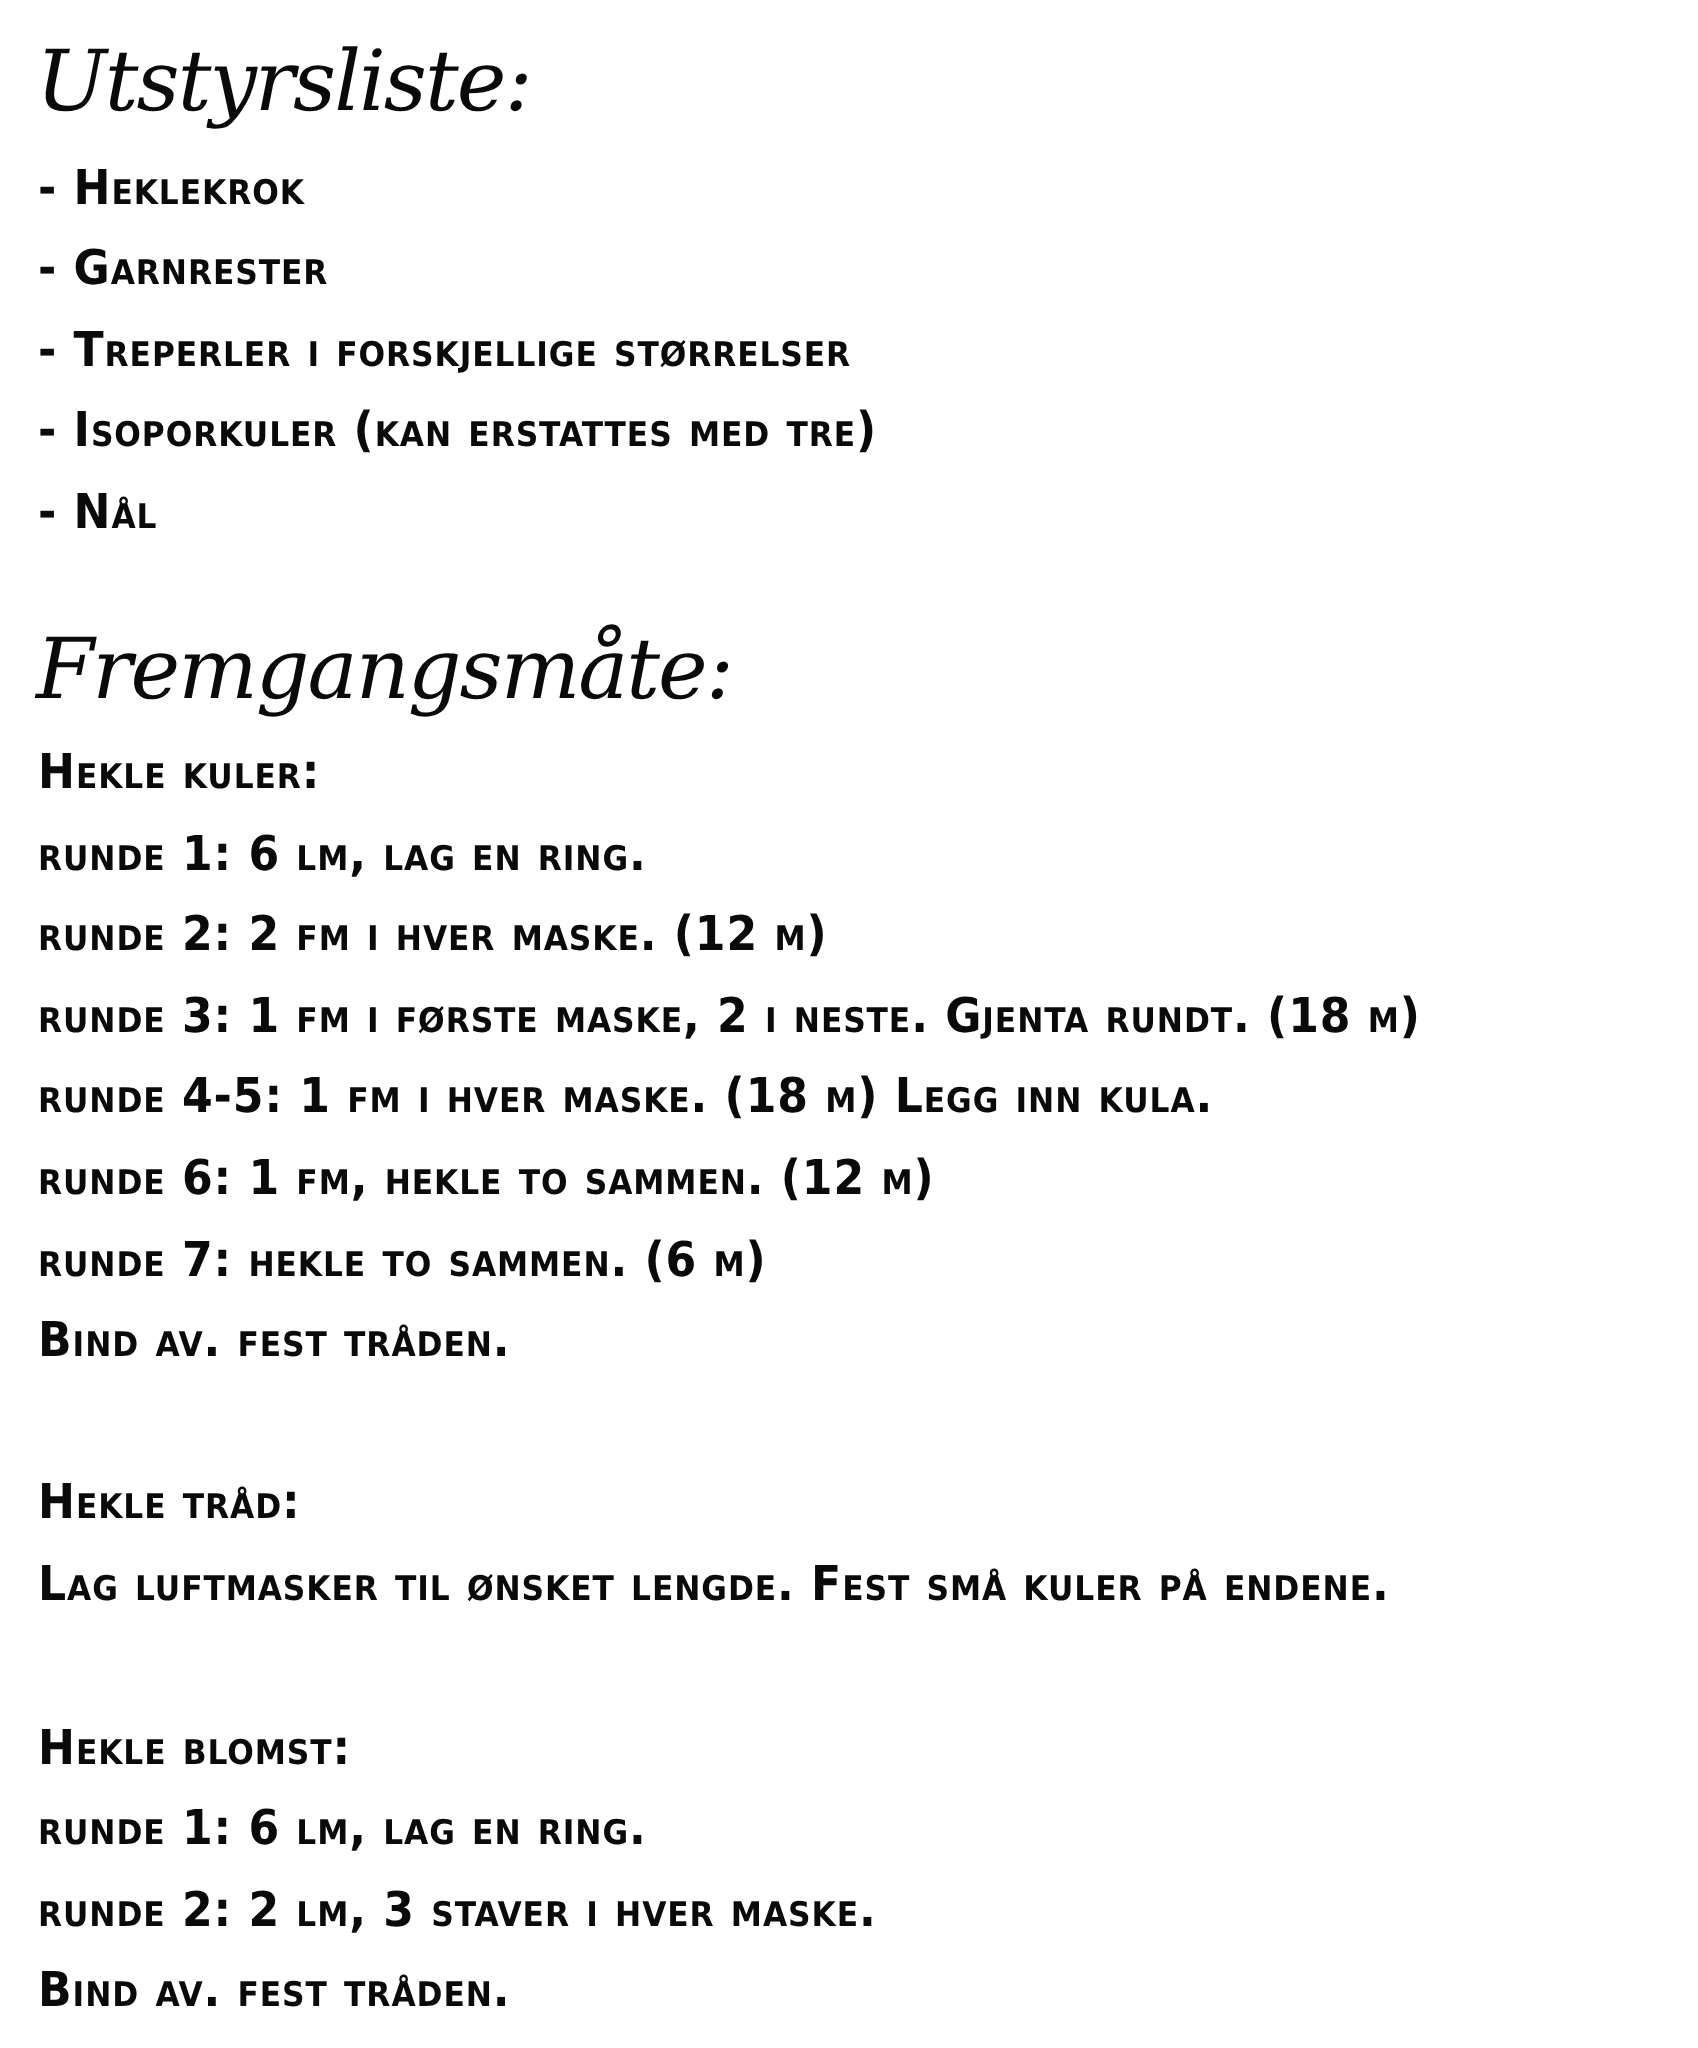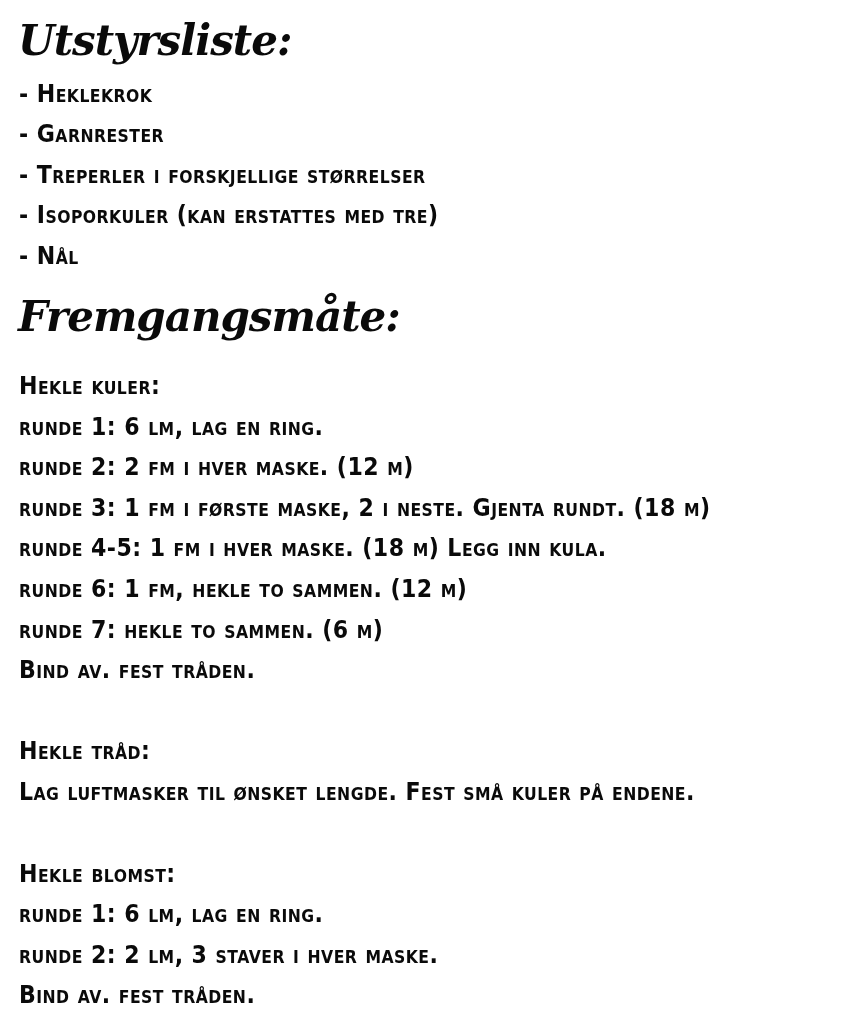--- a/index.html
+++ b/index.html
@@ -3,21 +3,21 @@
 <meta charset="utf-8">
 <style>
   html, body { margin: 0; padding: 0; }
   body {
     width: 849px; height: 1024px; background: #ffffff; color: #0a0a0a;
     overflow: hidden; position: relative;
     font-family: "DejaVu Sans", sans-serif;
   }
   .script-title {
     position: absolute; left: 18px;
-    font-family: "DejaVu Serif", serif; font-style: italic; font-weight: bold;
+    font-family: "DejaVu Serif", serif; font-style: italic; font-weight: normal;
     font-size: 42px; letter-spacing: -1px; line-height: 1;
   }
   .line {
     position: absolute; left: 19px;
     font-variant: small-caps; font-size: 24px; line-height: 1;
     letter-spacing: 0.5px; white-space: nowrap; font-weight: bold;
     transform: scaleX(0.92); transform-origin: left center;
   }
 </style>
 </head>
@@ -26,21 +26,21 @@
 <div>
   <div class="script-title" style="top:20px">Utstyrsliste:</div>
   <div class="line" style="top:82px">- Heklekrok</div>
   <div class="line" style="top:122px">- Garnrester</div>
   <div class="line" style="top:163px">- Treperler i forskjellige størrelser</div>
   <div class="line" style="top:203px">- Isoporkuler (kan erstattes med tre)</div>
   <div class="line" style="top:244px">- Nål</div>
 </div>
 
 <div>
-  <div class="script-title" style="top:296px">Fremgangsmåte:</div>
+  <div class="script-title" style="top:314px">Fremgangsmåte:</div>
 
   <div class="line" style="top:374px">Hekle kuler:</div>
   <div class="line" style="top:415px">runde 1: 6 lm, lag en ring.</div>
   <div class="line" style="top:455px">runde 2: 2 fm i hver maske. (12 m)</div>
   <div class="line" style="top:496px">runde 3: 1 fm i første maske, 2 i neste. Gjenta rundt. (18 m)</div>
   <div class="line" style="top:536px">runde 4-5: 1 fm i hver maske. (18 m) Legg inn kula.</div>
   <div class="line" style="top:577px">runde 6: 1 fm, hekle to sammen. (12 m)</div>
   <div class="line" style="top:618px">runde 7: hekle to sammen. (6 m)</div>
   <div class="line" style="top:658px">Bind av. fest tråden.</div>
 

